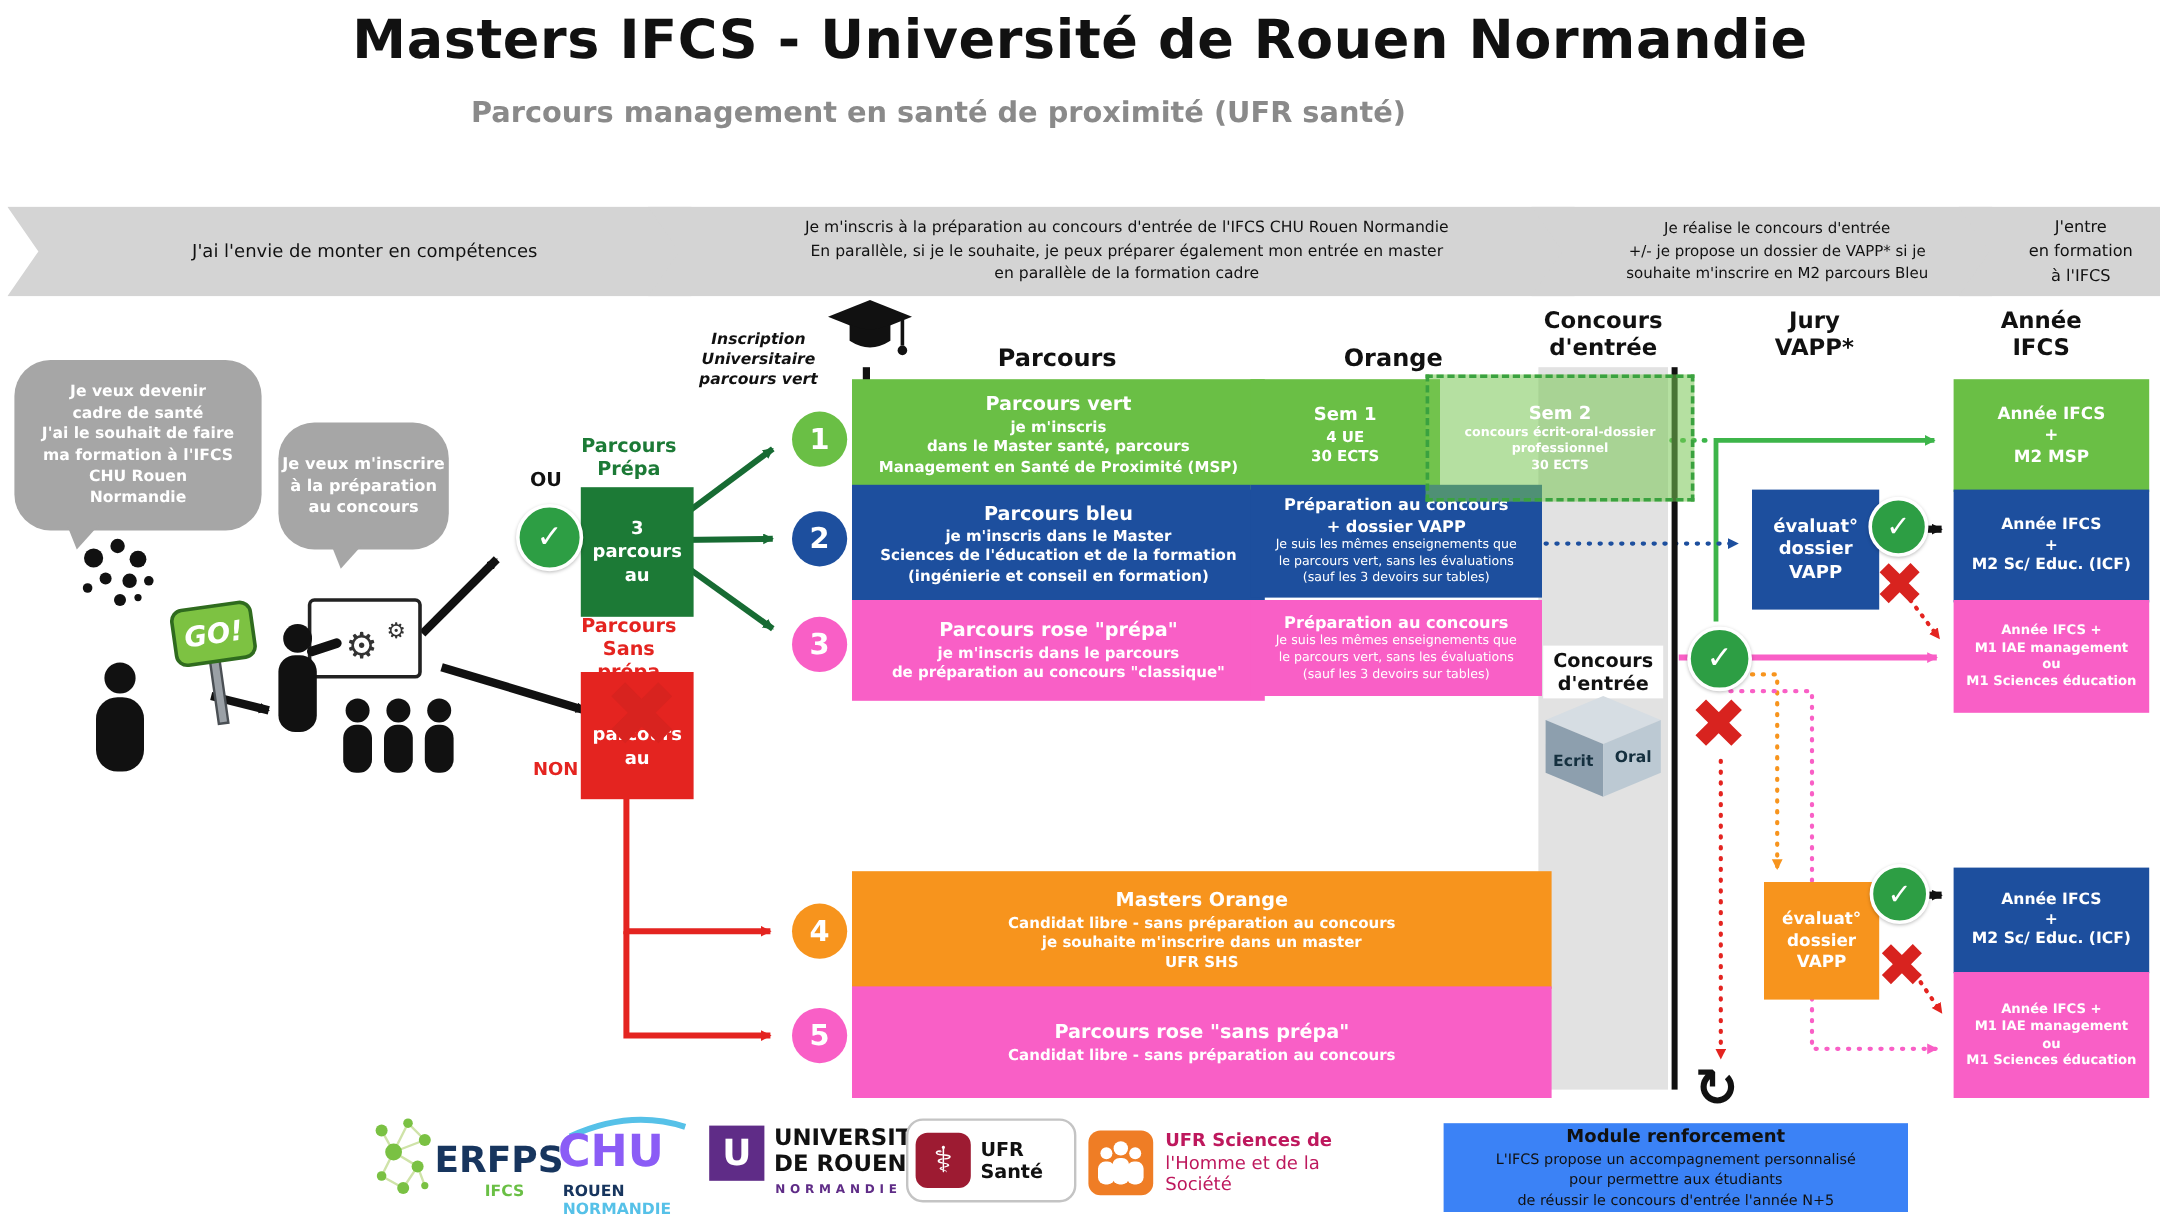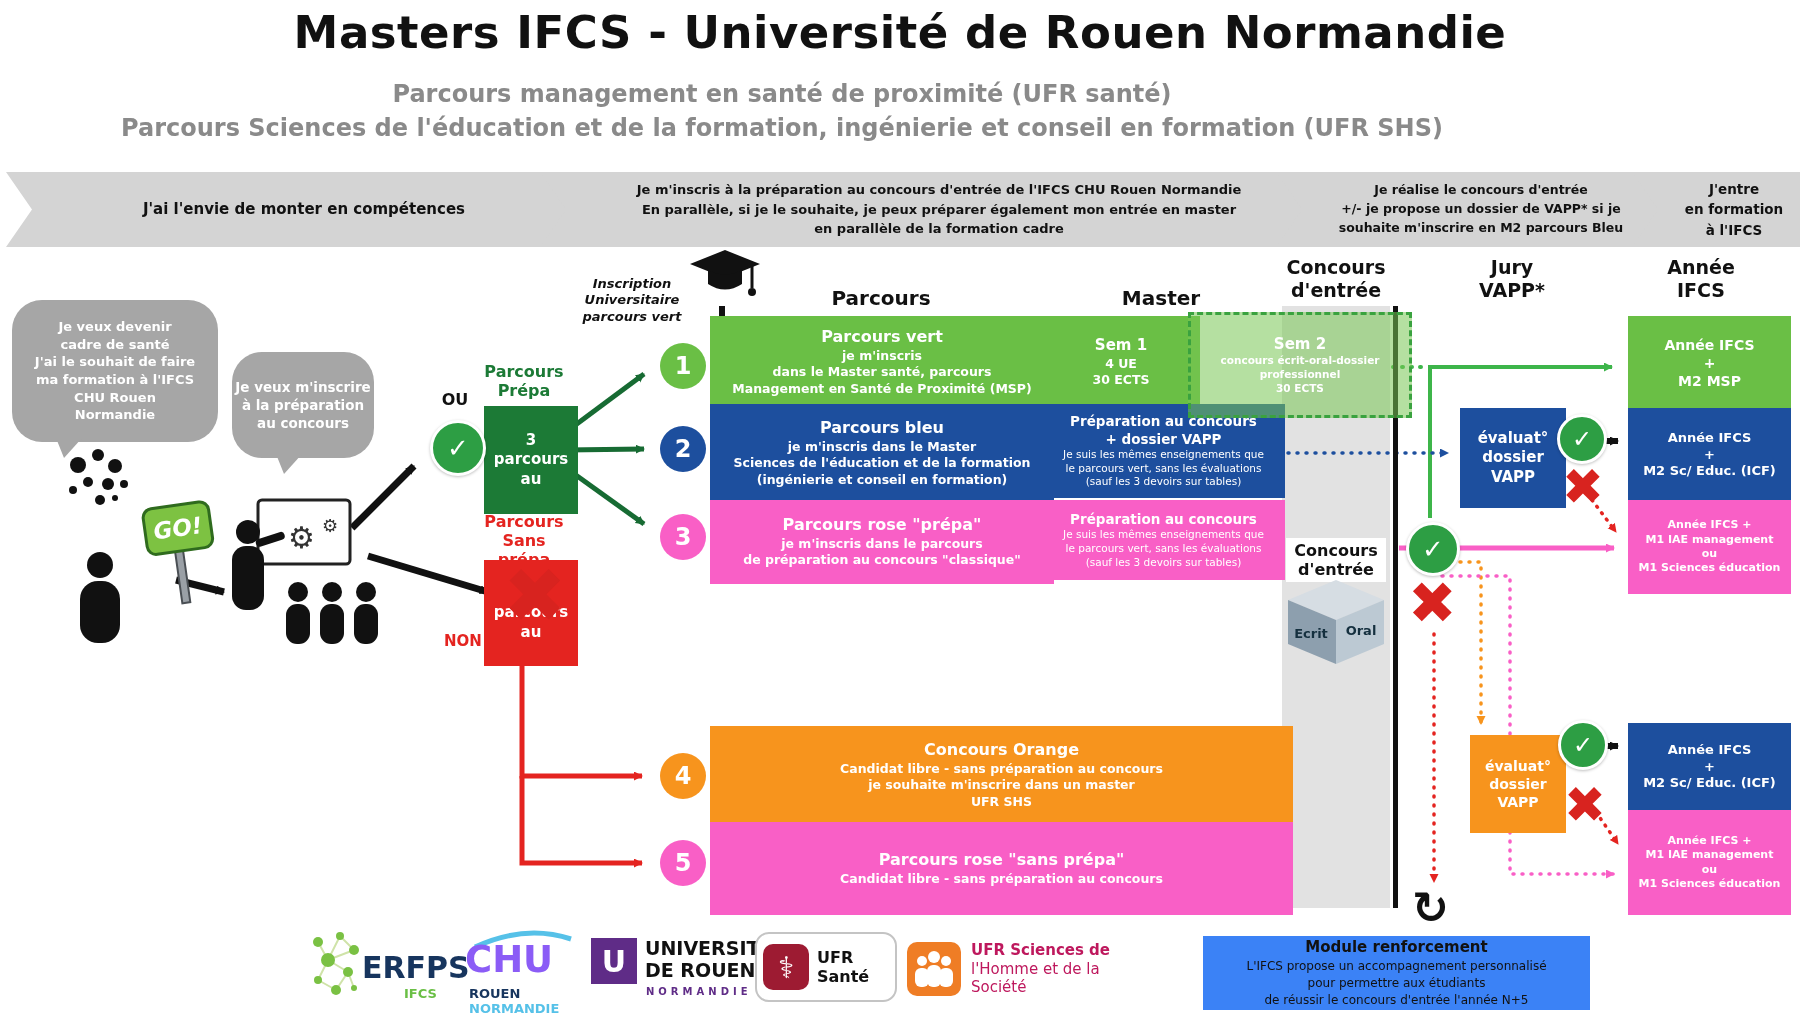--- a/index.html
+++ b/index.html
@@ -2,21 +2,21 @@
 <html><head>
 <meta charset="utf-8">
 <style>
   html,body{margin:0;padding:0}
   body{font-family:"DejaVu Sans","Liberation Sans",sans-serif;background:#fff;color:#111}
   #stage{position:relative;width:1800px;height:1013px;background:#fff;overflow:hidden}
   .abs{position:absolute}
   .pre{white-space:pre-line}
   .title{top:6px;left:0;width:1800px;text-align:center;font-size:45px;font-weight:800;letter-spacing:.5px}
   .sub{left:0;width:1564px;text-align:center;font-size:24px;font-weight:bold;color:#8a8a8a}
-  .chev{top:172px;height:75px;background:#d4d4d4;font-weight:bold;display:flex;align-items:center;justify-content:center;
+  .chev{top:172px;height:75px;background:#d4d4d4;font-weight:normal;display:flex;align-items:center;justify-content:center;
         text-align:center;line-height:1.5;z-index:1;
         clip-path:polygon(0 0,calc(100% - 26px) 0,100% 50%,calc(100% - 26px) 100%,0 100%,26px 50%)}
   .bub{background:#a6a6a6;color:#fff;font-weight:bold;text-align:center;border-radius:30px;display:flex;align-items:center;
        justify-content:center;line-height:1.35;z-index:3}
   .bub:after{content:"";position:absolute;bottom:-16px;left:44px;border-left:8px solid transparent;
        border-right:18px solid transparent;border-top:20px solid #a6a6a6}
   .box{display:flex;flex-direction:column;justify-content:center;color:#fff;text-align:center;z-index:3;padding:4px 8px;line-height:1.3}
   .bt{font-weight:bold;font-size:16px}
   .bb{font-size:12.5px;font-weight:700}
   .sm{font-size:10.5px;font-weight:400}
@@ -37,21 +37,20 @@
 </style>
 </head>
 <body>
 
 <div id="stage">
 
   <div class="abs graybar" style="left:1282px;top:306px;width:108px;height:602px"></div>
 
   <div class="abs sub" style="top:80px">Parcours management en santé de proximité (UFR santé)</div>
   <div class="abs title">Masters  IFCS - Université de Rouen Normandie</div>
-  <div class="abs sub" style="top:114px">Parcours Sciences de l'éducation et de la formation, ingénierie et conseil en formation (UFR SHS)</div>
 
   <div class="abs chev pre" style="left:6px;width:528px;font-size:15px;padding:0 34px">J'ai l'envie de monter en compétences</div>
   <div class="abs chev pre" style="left:540px;width:730px;font-size:13px;padding:0 34px">Je m'inscris à la préparation au concours d'entrée de l'IFCS CHU Rouen Normandie
 En parallèle, si je le souhaite, je peux préparer également mon entrée en master
 en parallèle de la formation  cadre</div>
   <div class="abs chev pre" style="left:1276px;width:350px;font-size:12.5px;padding:0 30px">Je réalise le concours d'entrée
 +/- je propose un dossier de VAPP* si je
 souhaite m'inscrire en M2 parcours Bleu</div>
   <div class="abs chev pre" style="left:1632px;width:152px;font-size:13.5px;padding:0 26px">J'entre
 en formation
@@ -174,21 +173,21 @@
   <div class="abs note pre" style="left:572px;top:276px;width:120px">Inscription
 Universitaire
 parcours vert</div>
   <svg class="abs" width="74" height="58" viewBox="0 0 74 58" style="left:688px;top:248px;z-index:3">
     <polygon points="37,2 72,16 37,30 2,16" fill="#111"></polygon>
     <path d="M20,22 L20,36 Q37,47 54,36 L54,22 Q37,31 20,22 Z" fill="#111"></path>
     <line x1="64" y1="18" x2="64" y2="40" stroke="#111" stroke-width="3"></line>
     <circle cx="64" cy="44" r="4" fill="#111"></circle>
   </svg>
   <div class="abs colhead" style="left:816px;top:286px;width:130px">Parcours</div>
-  <div class="abs colhead" style="left:1096px;top:286px;width:130px">Master</div>
+  <div class="abs colhead" style="left:1096px;top:286px;width:130px">Orange</div>
   <div class="abs colhead pre" style="left:1284px;top:256px;width:104px;font-size:19px">Concours
 d'entrée</div>
   <div class="abs colhead pre" style="left:1448px;top:256px;width:128px;font-size:19px">Jury
 VAPP*</div>
   <div class="abs colhead pre" style="left:1636px;top:256px;width:130px;font-size:19px">Année
 IFCS</div>
 
   <div class="abs circ bg-green" style="left:660px;top:343px">1</div>
   <div class="abs circ bg-blue" style="left:660px;top:426px">2</div>
   <div class="abs circ bg-pink" style="left:660px;top:514px">3</div>
@@ -206,21 +205,21 @@
     <div class="bb pre" style="font-weight:600">je m'inscris dans le Master
 Sciences de l'éducation et de la formation
 (ingénierie et conseil en formation)</div>
   </div>
   <div class="abs box bg-pink" style="left:710px;top:500px;width:328px;height:76px">
     <div class="bt">Parcours rose "prépa"</div>
     <div class="bb pre">je m'inscris dans le parcours
 de préparation au concours "classique"</div>
   </div>
   <div class="abs box bg-orange" style="left:710px;top:726px;width:567px;height:90px">
-    <div class="bt">Concours Orange</div>
+    <div class="bt">Masters Orange</div>
     <div class="bb pre" style="font-weight:600">Candidat libre - sans préparation au concours
 je souhaite m'inscrire dans un master
 UFR SHS</div>
   </div>
   <div class="abs box bg-pink" style="left:710px;top:822px;width:567px;height:85px">
     <div class="bt">Parcours rose "sans prépa"</div>
     <div class="bb pre" style="font-weight:600">Candidat libre - sans préparation au concours</div>
   </div>
 
   <div class="abs box bg-green" style="left:1042px;top:316px;width:142px;height:84px">

